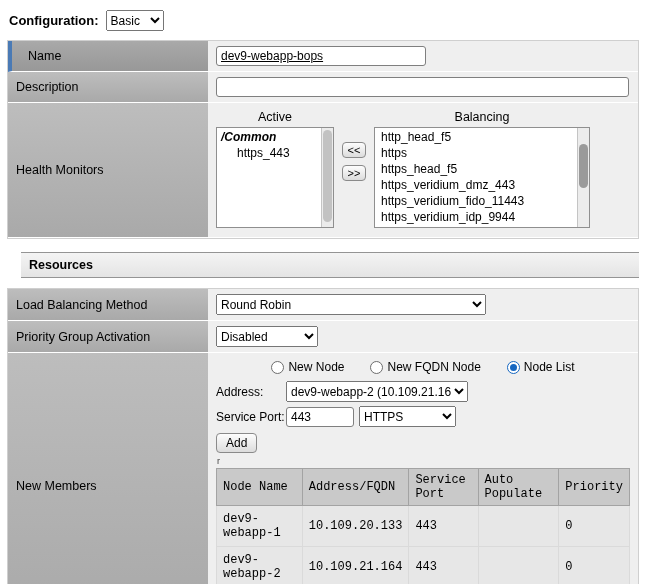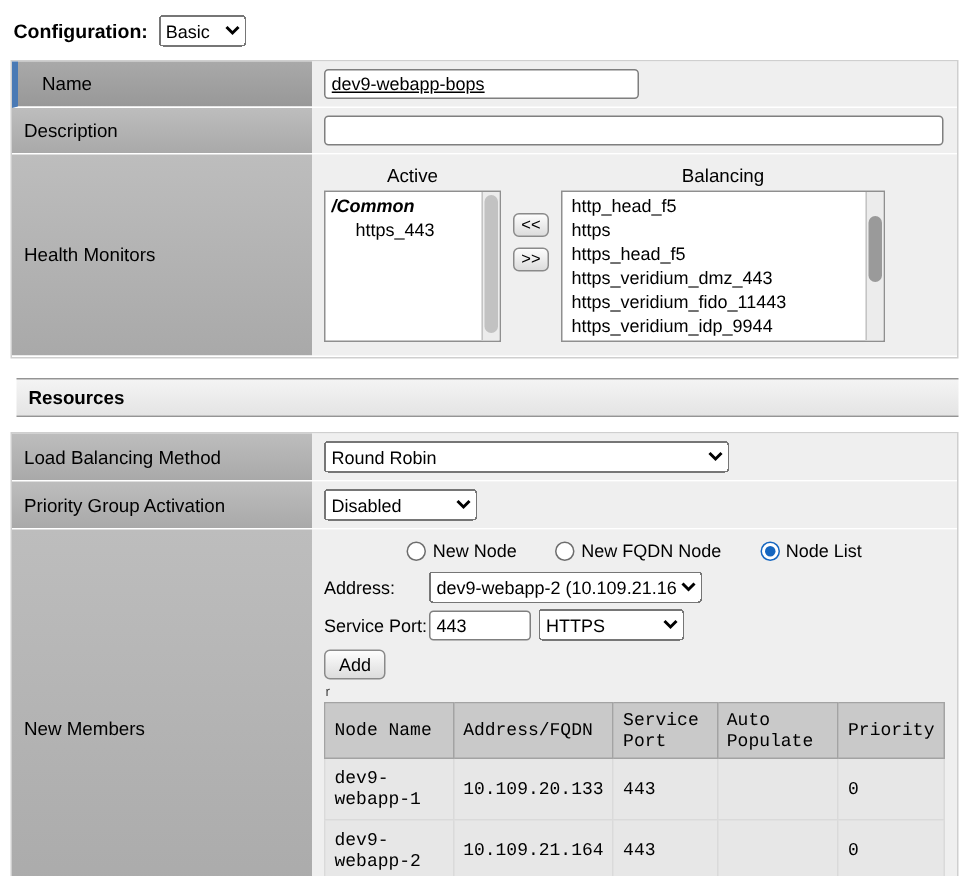--- a/index.html
+++ b/index.html
@@ -56,21 +56,21 @@
   .lb-item.indent { padding-left: 20px; }
   .lb-scroll { width: 12px; background: #ececec; border-left: 1px solid #c4c4c4; position: relative; }
   .lb-scroll .lb-thumb { position: absolute; left: 1px; right: 1px; background: #9a9a9a; border-radius: 5px; }
   .active-list .lb-thumb { top: 2px; height: 92px; background: #c2c2c2; }
   .avail-list .lb-thumb { top: 16px; height: 44px; }
   .hm-btns { display: flex; flex-direction: column; gap: 7px; margin: 32px 8px 0 8px; }
   .hm-btns button { padding: 1px 4px; min-width: 24px; font-size: 11px; }
 
   
   .section-head {
-    margin: 13px 0 10px 4px; padding: 5px 8px;
+    margin: 13px 0 10px 14px; padding: 5px 8px;
     font-weight: bold; font-size: 12.5px;
     background: linear-gradient(#f4f4f4, #e4e4e4);
     border-top: 1px solid #949494; border-bottom: 1px solid #949494;
   }
 
   .lb-method-select { width: 270px; }
   .pga-select { width: 102px; }
 
   
   .nm-cell { padding-bottom: 8px; }

